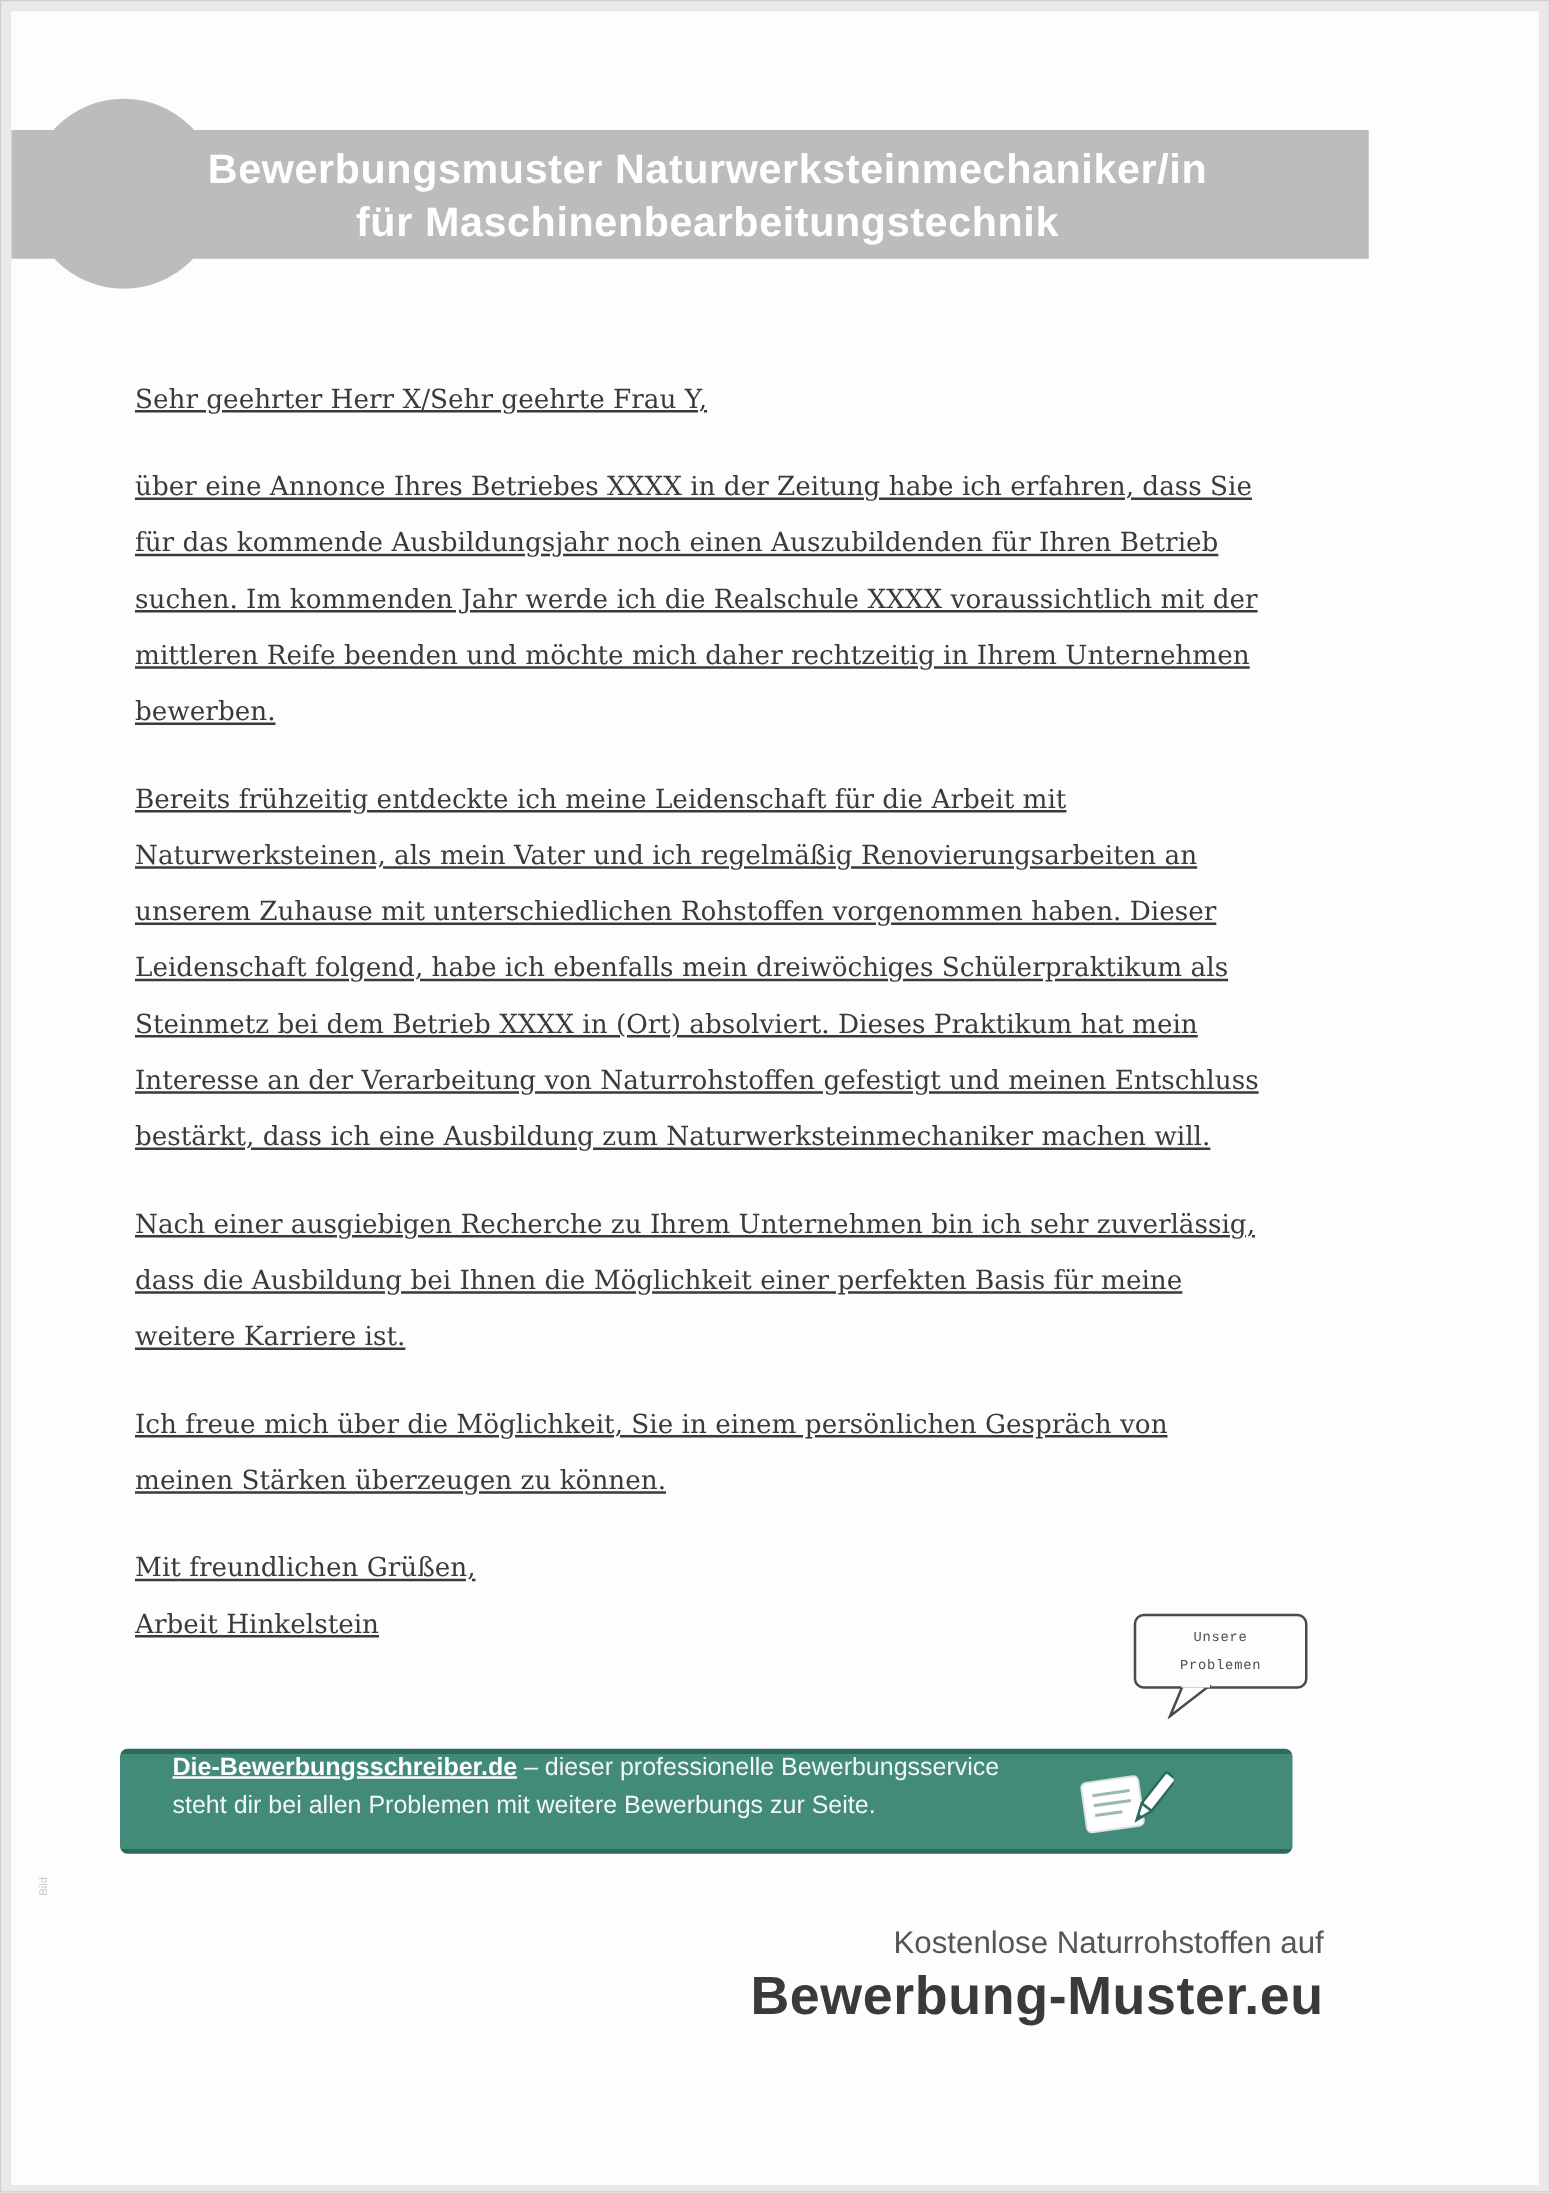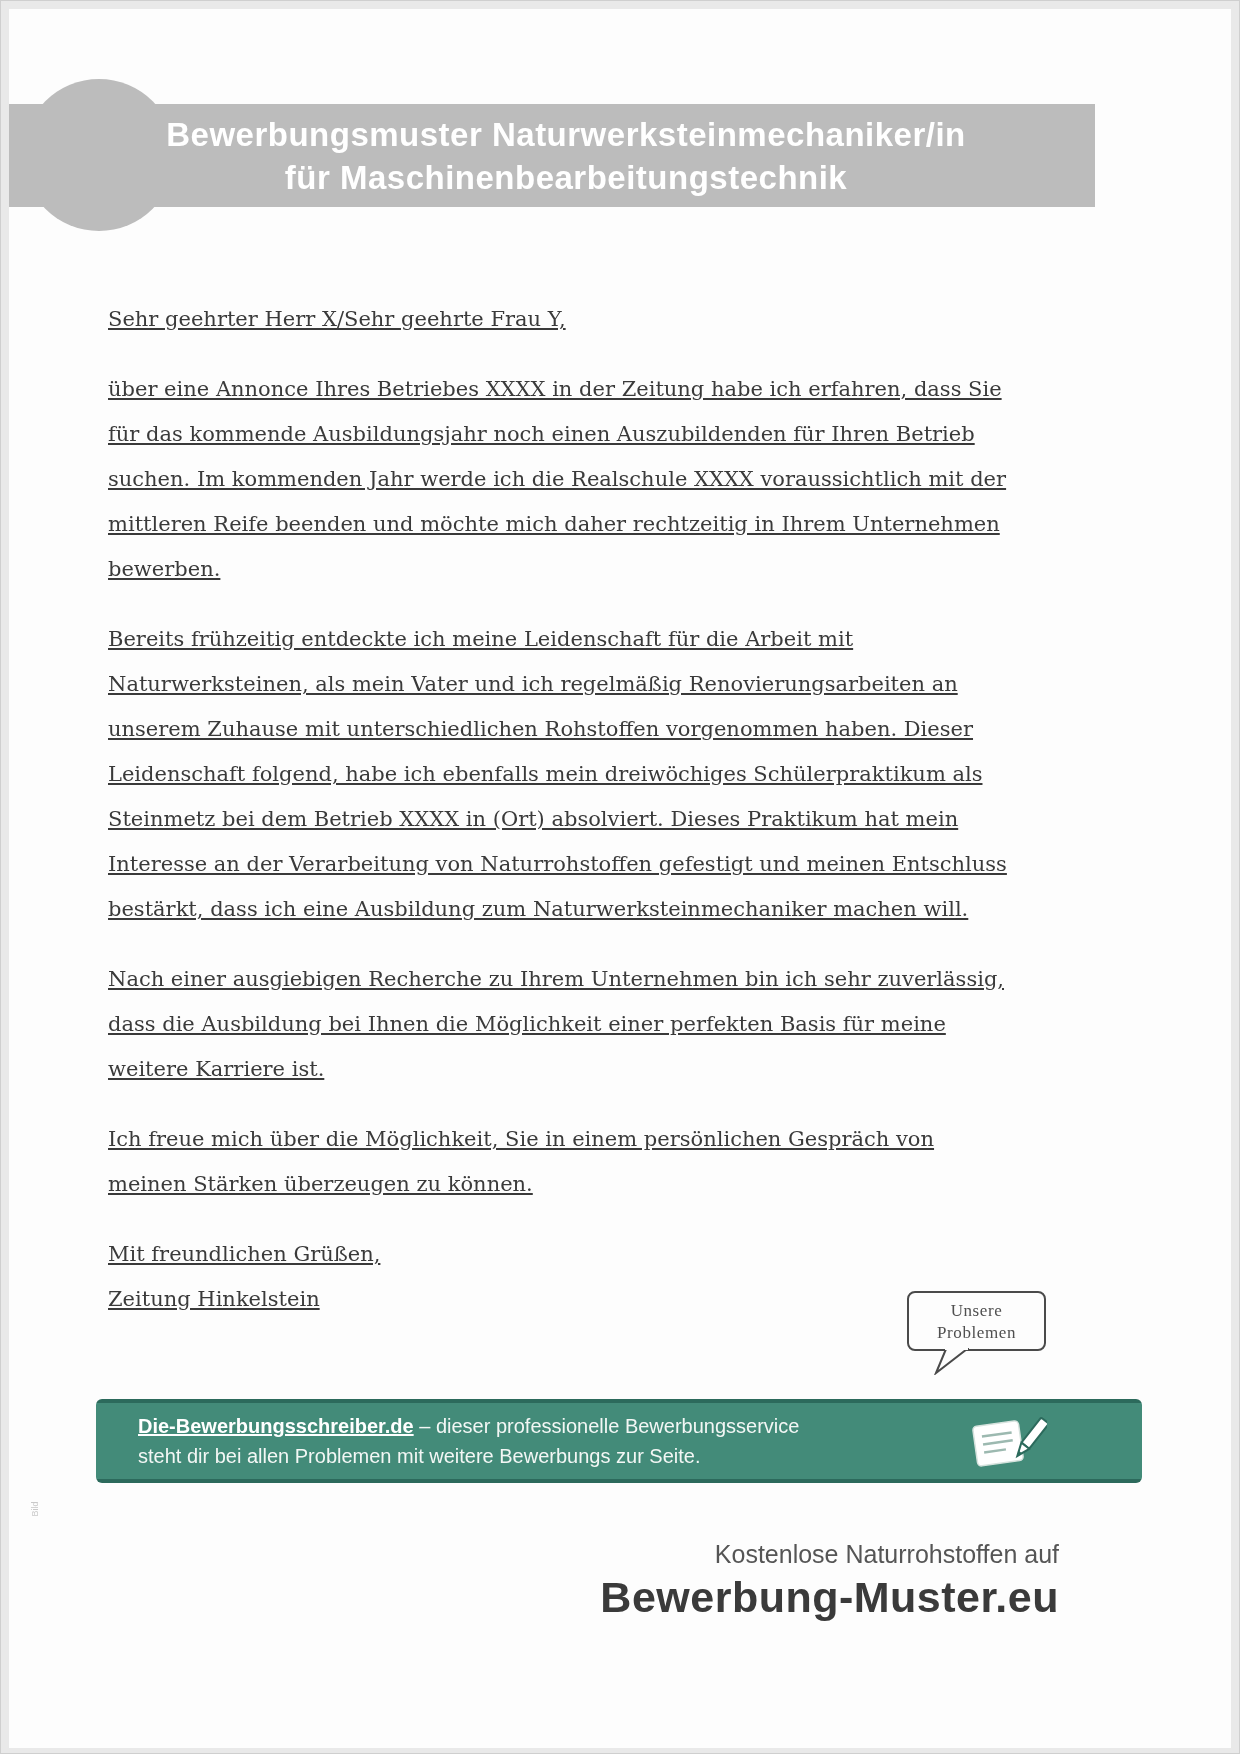--- a/index.html
+++ b/index.html
@@ -46,41 +46,41 @@
   .letter p { margin-bottom:25px; }
   .letter .closing-block p { margin-bottom:0; }
 
   
   .bubble {
     position:absolute; left:898px; top:1282px;
     width:139px; height:60px;
     background:#fdfdfd;
     border:2px solid #4a4a4a; border-radius:8px;
     text-align:center;
-    font-family:Liberation Serif, serif;
-    font-size:17px; line-height:22px; color:#4f4f4f;
+    font-family:Liberation Mono, monospace;
+    font-size:11px; line-height:22px; color:#4f4f4f;
     letter-spacing:0.6px;
     padding-top:7px;
     z-index:3;
   }
   .bubble-tail {
     position:absolute; left:24px; top:54px;
     width:36px; height:28px;
   }
 
   
   .promo {
     position:absolute; left:87px; top:1390px;
-    width:1046px; height:84px;
+    width:938px; height:84px;
     background:linear-gradient(to bottom,
       #2c6a5c 0px, #2c6a5c 4px,
       #438b79 4px, #438b79 80px,
       #2c6a5c 80px);
     border-radius:6px;
-    display:flex; align-items:center;
+    display:flex; align-items:flex-start;
   }
   .promo-text {
     padding-left:42px;
     color:#f3f7f5;
     font-size:20px; line-height:30px;
   }
   .promo-link {
     font-weight:bold; text-decoration:underline; color:#ffffff;
     cursor:pointer;
   }
@@ -122,21 +122,21 @@
     </div>
 
     <div class="letter">
       <p>Sehr geehrter Herr X/Sehr geehrte Frau Y,</p>
       <p>über eine Annonce Ihres Betriebes XXXX in der Zeitung habe ich erfahren, dass Sie für das kommende Ausbildungsjahr noch einen Auszubildenden für Ihren Betrieb suchen. Im kommenden Jahr werde ich die Realschule XXXX voraussichtlich mit der mittleren Reife beenden und möchte mich daher rechtzeitig in Ihrem Unternehmen bewerben.</p>
       <p>Bereits frühzeitig entdeckte ich meine Leidenschaft für die Arbeit mit Naturwerksteinen, als mein Vater und ich regelmäßig Renovierungsarbeiten an unserem Zuhause mit unterschiedlichen Rohstoffen vorgenommen haben. Dieser Leidenschaft folgend, habe ich ebenfalls mein dreiwöchiges Schülerpraktikum als Steinmetz bei dem Betrieb XXXX in (Ort) absolviert. Dieses Praktikum hat mein Interesse an der Verarbeitung von Naturrohstoffen gefestigt und meinen Entschluss bestärkt, dass ich eine Ausbildung zum Naturwerksteinmechaniker machen will.</p>
       <p>Nach einer ausgiebigen Recherche zu Ihrem Unternehmen bin ich sehr zuverlässig, dass die Ausbildung bei Ihnen die Möglichkeit einer perfekten Basis für meine weitere Karriere ist.</p>
       <p>Ich freue mich über die Möglichkeit, Sie in einem persönlichen Gespräch von meinen Stärken überzeugen zu können.</p>
       <div class="closing-block">
         <p>Mit freundlichen Grüßen,</p>
-        <p>Zeitung Hinkelstein</p>
+        <p>Arbeit Hinkelstein</p>
       </div>
     </div>
 
     <div class="bubble">
       <div>Unsere</div>
       <div>Problemen</div>
       <svg class="bubble-tail" viewBox="0 0 36 28">
         <polygon points="3,26 13,2 34,2" fill="#fdfdfd" stroke="#4a4a4a" stroke-width="2"></polygon>
         <rect x="12" y="0" width="23" height="3" fill="#fdfdfd"></rect>
       </svg>

